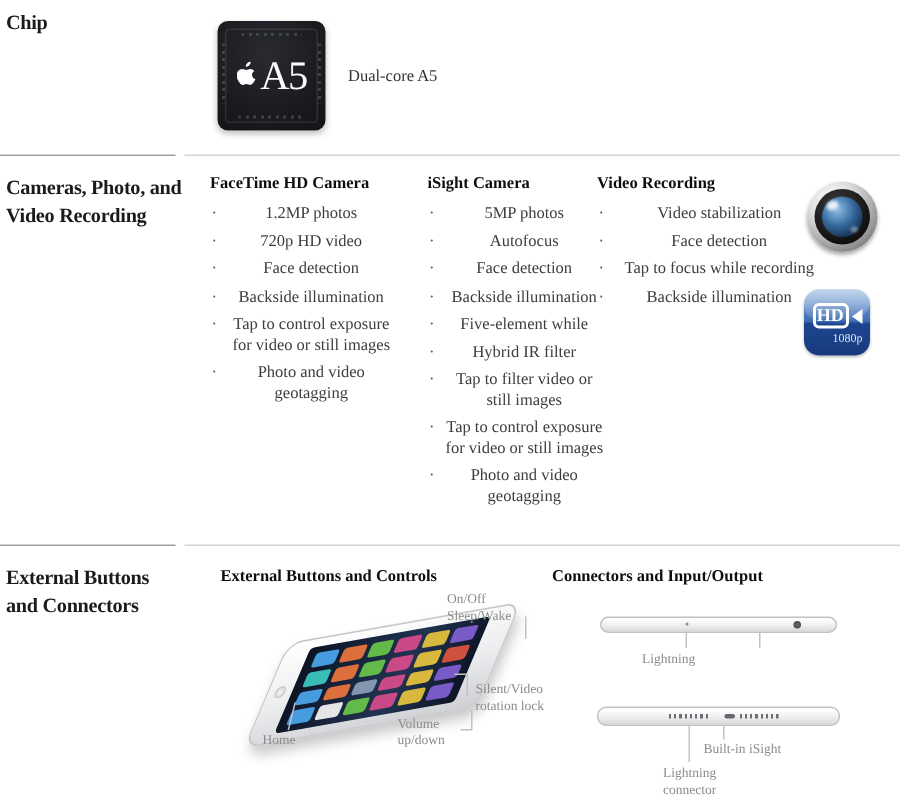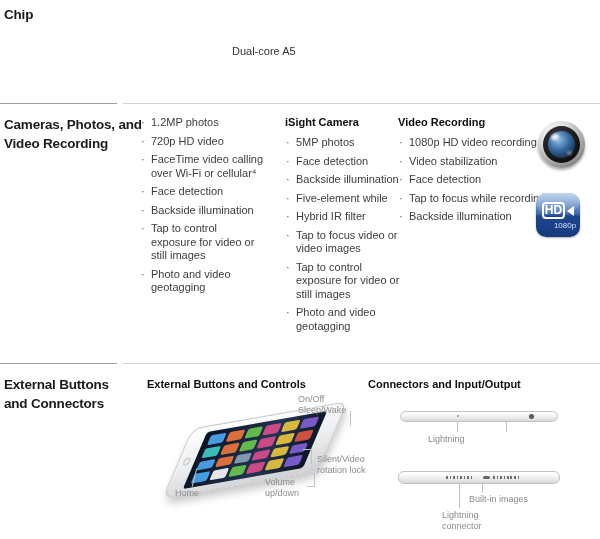--- a/index.html
+++ b/index.html
@@ -1,17 +1,17 @@
 <!DOCTYPE html>
 <html><head>
 <meta charset="utf-8">
 <style>
   html,body{margin:0;padding:0;background:#fff;}
   .page{position:relative;width:600px;height:531px;background:#fff;overflow:hidden;
-        font-family:Liberation Sans, sans-serif;-webkit-font-smoothing:antialiased;}
+        font-family:Liberation Serif, serif;-webkit-font-smoothing:antialiased;}
 
   
   .side-title{position:absolute;left:4px;width:138px;font-size:13.5px;font-weight:bold;
               color:#1b1b1b;line-height:19px;white-space:pre-line;letter-spacing:-0.2px;}
 
   
   .sep-l{position:absolute;left:0;width:117px;height:1px;background:#9f9f9f;}
   .sep-r{position:absolute;left:123px;width:477px;height:1px;background:#d3d3d3;}
 
   
@@ -28,21 +28,21 @@
   .chip-face{position:absolute;inset:0;display:flex;align-items:center;justify-content:center;gap:3px;}
   .apple-glyph{display:inline-block;margin-top:2px;}
   .chip-label{font-size:27px;color:#fafafa;letter-spacing:-1px;font-weight:500;}
   .chip-caption{position:absolute;left:232px;top:45px;font-size:11px;color:#333;}
 
   
   .col-head{font-size:11px;font-weight:bold;color:#0e0e0e;margin:0 0 8px 0;}
   .spec-col{position:absolute;top:116px;}
   .spec-col ul{list-style:none;margin:0;padding:0;}
   .spec-col li{position:relative;font-size:11px;line-height:13.5px;color:#3d3d3d;
-               padding-left:11px;margin-bottom:5px;}
+               padding-left:11px;margin-bottom:5px;text-align:center;}
   .spec-col li::before{content:"·";position:absolute;left:1px;top:0;color:#555;}
   .col-facetime{left:140px;width:124px;}
   .col-isight{left:285px;width:118px;}
   .col-video{left:398px;width:152px;}
 
   
   .cam-icon{position:absolute;left:538px;top:121px;width:47px;height:47px;border-radius:50%;
             background:radial-gradient(circle at 35% 28%,#ffffff,#dcdcdc 35%,#9a9a9a 68%,#686868 90%);
             box-shadow:0 2px 3px rgba(0,0,0,.35);}
   .cam-ring{position:absolute;inset:5px;border-radius:50%;
@@ -114,58 +114,73 @@
   .spk-2{left:94px;width:26px;}
   .lightning-slot{position:absolute;left:84px;top:4px;width:7px;height:3px;border-radius:1.5px;background:#67686d;}
 </style>
 </head>
 <body>
 
 <div class="page">
 
   <div class="side-title" style="top:5px">Chip</div>
 
+  <div class="chip">
+    <i class="chip-inner-border"></i>
+    <i class="chip-mark m-top"></i>
+    <i class="chip-mark m-bot"></i>
+    <i class="chip-mark m-left"></i>
+    <i class="chip-mark m-right"></i>
+    <div class="chip-face">
+      <span class="apple-glyph">
+        <svg width="13" height="16" viewBox="0 0 13 16">
+          <path fill="#ffffff" d="M9.1 0c.1.9-.3 1.8-.8 2.4-.6.7-1.5 1.2-2.4 1.1-.1-.9.4-1.8.9-2.4C7.4.5 8.4.1 9.1 0zM12.3 11.6c-.3.8-.5 1.1-.9 1.8-.6 1-1.5 2.2-2.6 2.2-1 0-1.2-.6-2.5-.6s-1.6.6-2.5.6c-1.1 0-1.9-1.1-2.6-2.1C-.4 11.2-.6 8.3.5 6.7c.7-1.1 1.9-1.7 3-1.7 1.1 0 1.8.6 2.7.6.9 0 1.4-.6 2.7-.6 1 0 2 .5 2.7 1.4-2.4 1.3-2 4.7.7 5.2z"></path>
+        </svg>
+      </span>
+      <span class="chip-label">A5</span>
+    </div>
+  </div>
   <span class="chip-caption">Dual-core A5</span>
 
   <i class="sep-l" style="top:103px"></i>
   <i class="sep-r" style="top:103px"></i>
 
-  <div class="side-title" style="top:115px">Cameras, Photos, and
+  <div class="side-title" style="top:115px">Cameras, Photo, and
 Video Recording</div>
 
   <div class="spec-col col-facetime">
+    <h3 class="col-head">FaceTime HD Camera</h3>
     <ul>
       <li>1.2MP photos</li>
       <li>720p HD video</li>
-      <li>FaceTime video calling over Wi-Fi or cellular⁴</li>
       <li>Face detection</li>
       <li>Backside illumination</li>
       <li>Tap to control exposure for video or still images</li>
       <li>Photo and video geotagging</li>
     </ul>
   </div>
 
   <div class="spec-col col-isight">
     <h3 class="col-head">iSight Camera</h3>
     <ul>
       <li>5MP photos</li>
+      <li>Autofocus</li>
       <li>Face detection</li>
       <li>Backside illumination</li>
       <li>Five-element while</li>
       <li>Hybrid IR filter</li>
-      <li>Tap to focus video or video images</li>
+      <li>Tap to filter video or still images</li>
       <li>Tap to control exposure for video or still images</li>
       <li>Photo and video geotagging</li>
     </ul>
   </div>
 
   <div class="spec-col col-video">
     <h3 class="col-head">Video Recording</h3>
     <ul>
-      <li>1080p HD video recording</li>
       <li>Video stabilization</li>
       <li>Face detection</li>
       <li>Tap to focus while recording</li>
       <li>Backside illumination</li>
     </ul>
   </div>
 
   <div class="cam-icon">
     <i class="cam-ring"></i>
     <i class="cam-lens"></i>
@@ -246,17 +261,17 @@
   <i class="lead" style="left:506px;top:422px;width:1px;height:10px"></i>
   <div class="dlabel" style="left:428px;top:434px">Lightning</div>
 
   <div class="edge-bar edge-bottom">
     <i class="spk-strip spk-1"></i>
     <i class="lightning-slot"></i>
     <i class="spk-strip spk-2"></i>
   </div>
   <i class="lead" style="left:482px;top:484px;width:1px;height:9px"></i>
   <i class="lead" style="left:459px;top:484px;width:1px;height:24px"></i>
-  <div class="dlabel" style="left:469px;top:494px">Built-in images</div>
+  <div class="dlabel" style="left:469px;top:494px">Built-in iSight</div>
   <div class="dlabel" style="left:442px;top:510px">Lightning
 connector</div>
 
 </div>
 
 </body></html>

